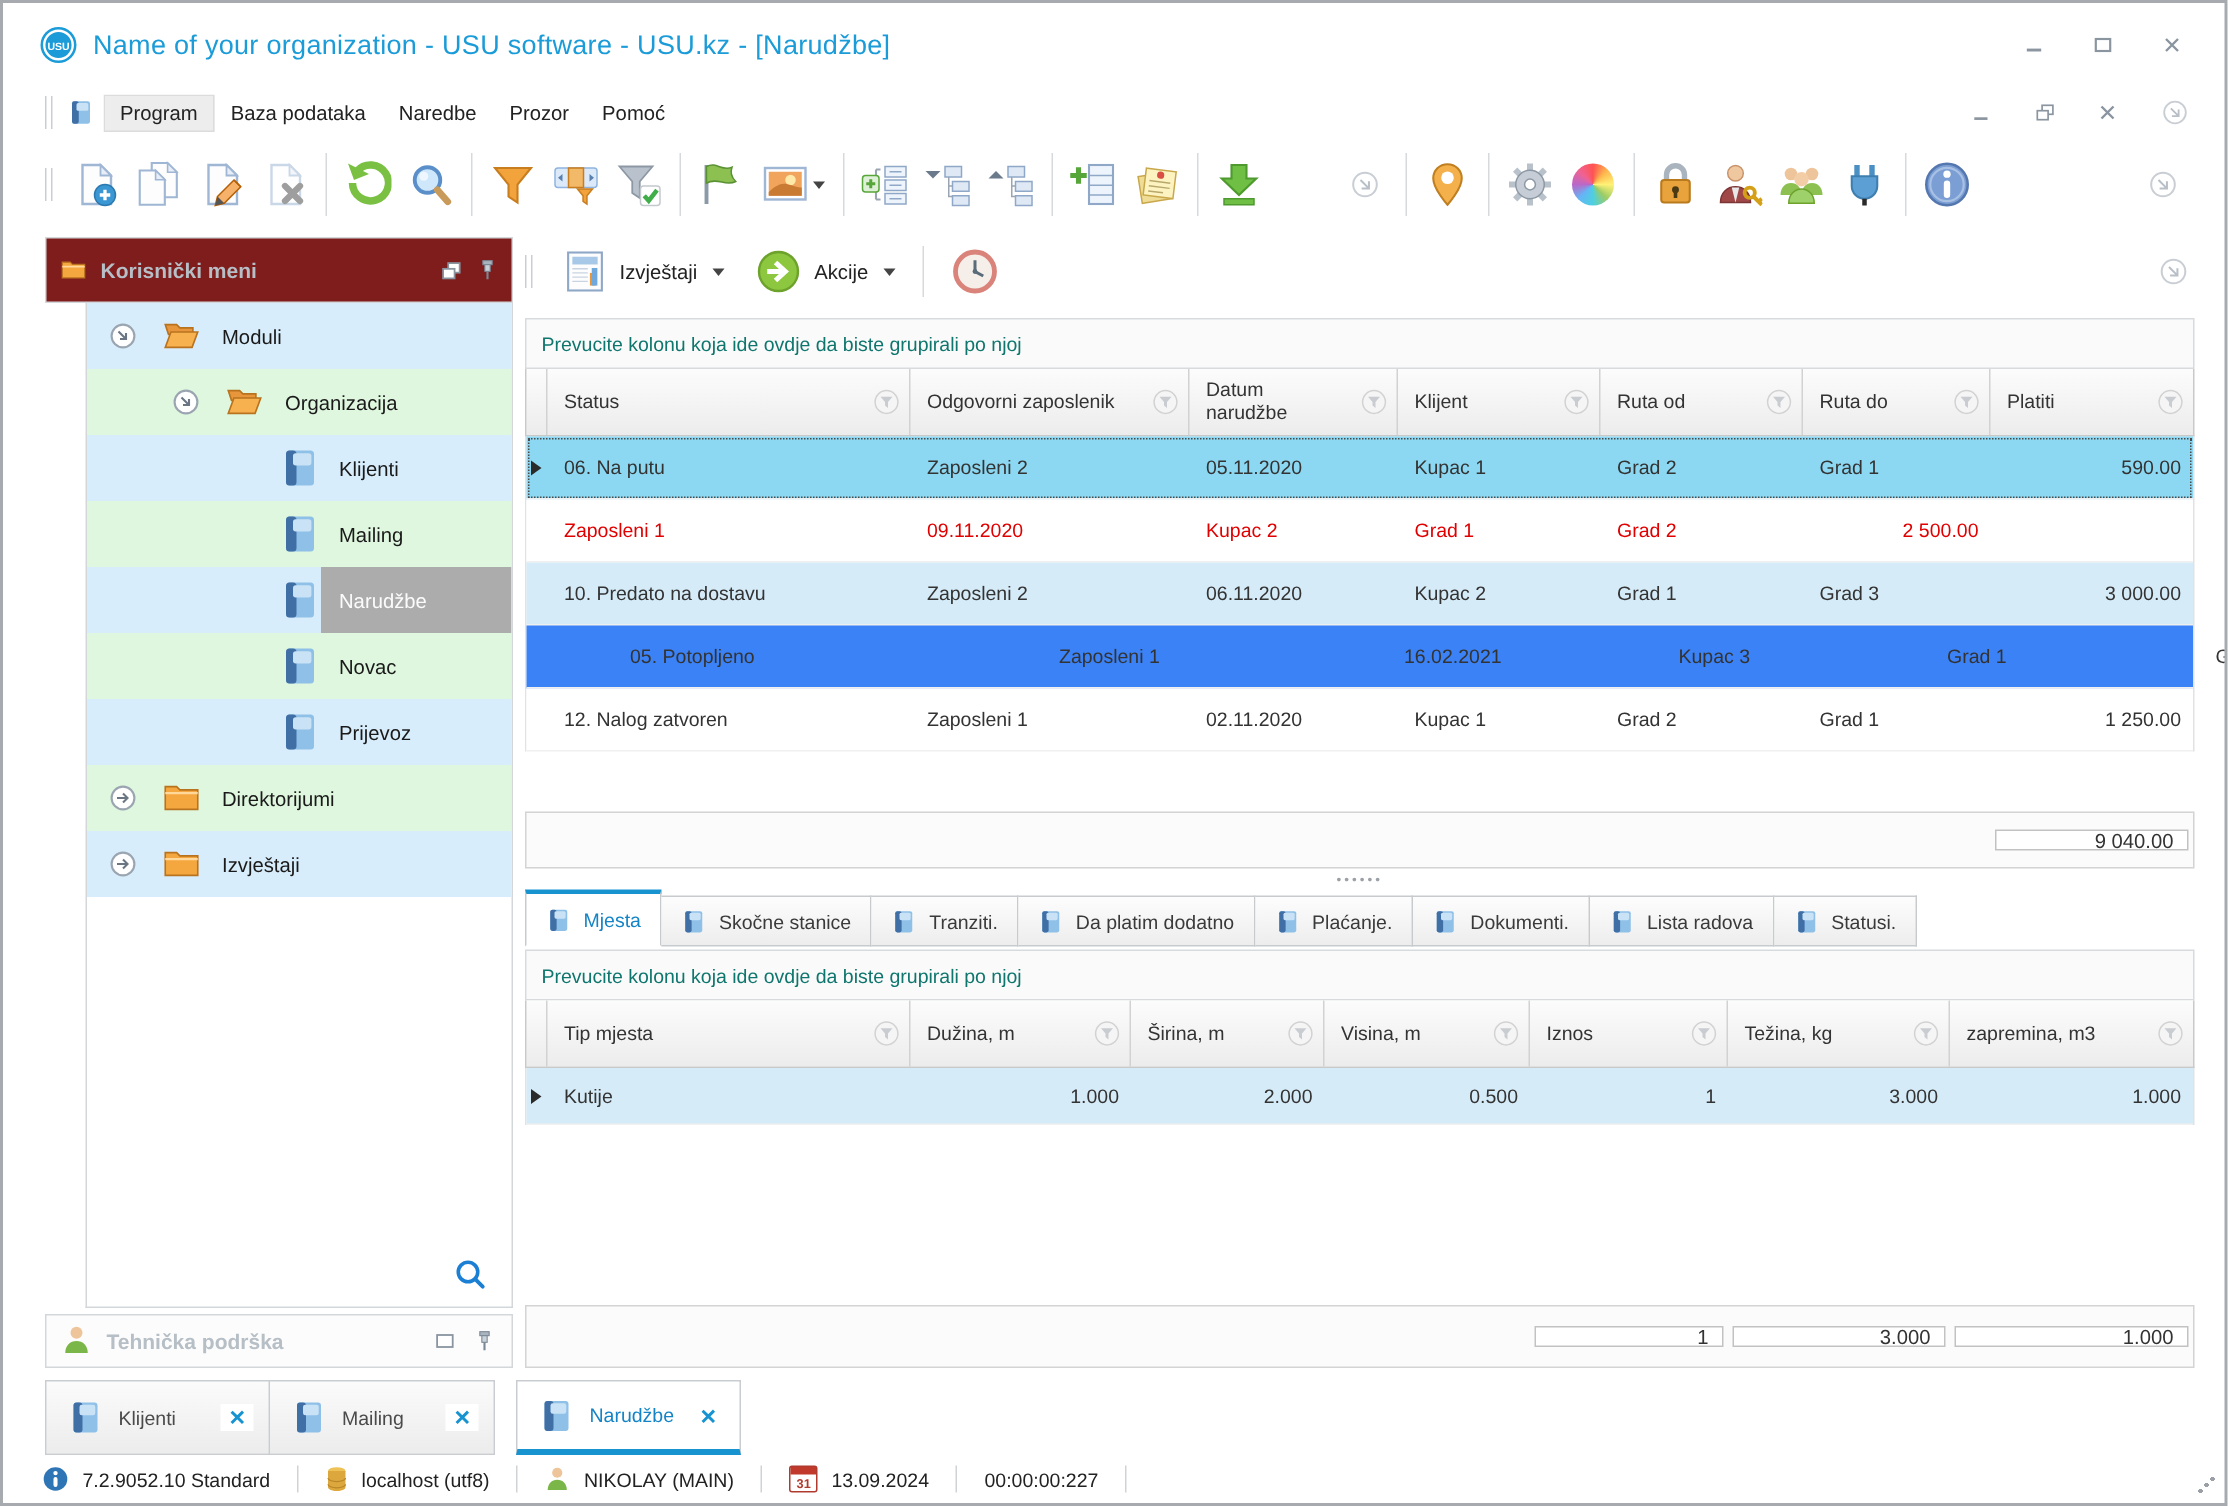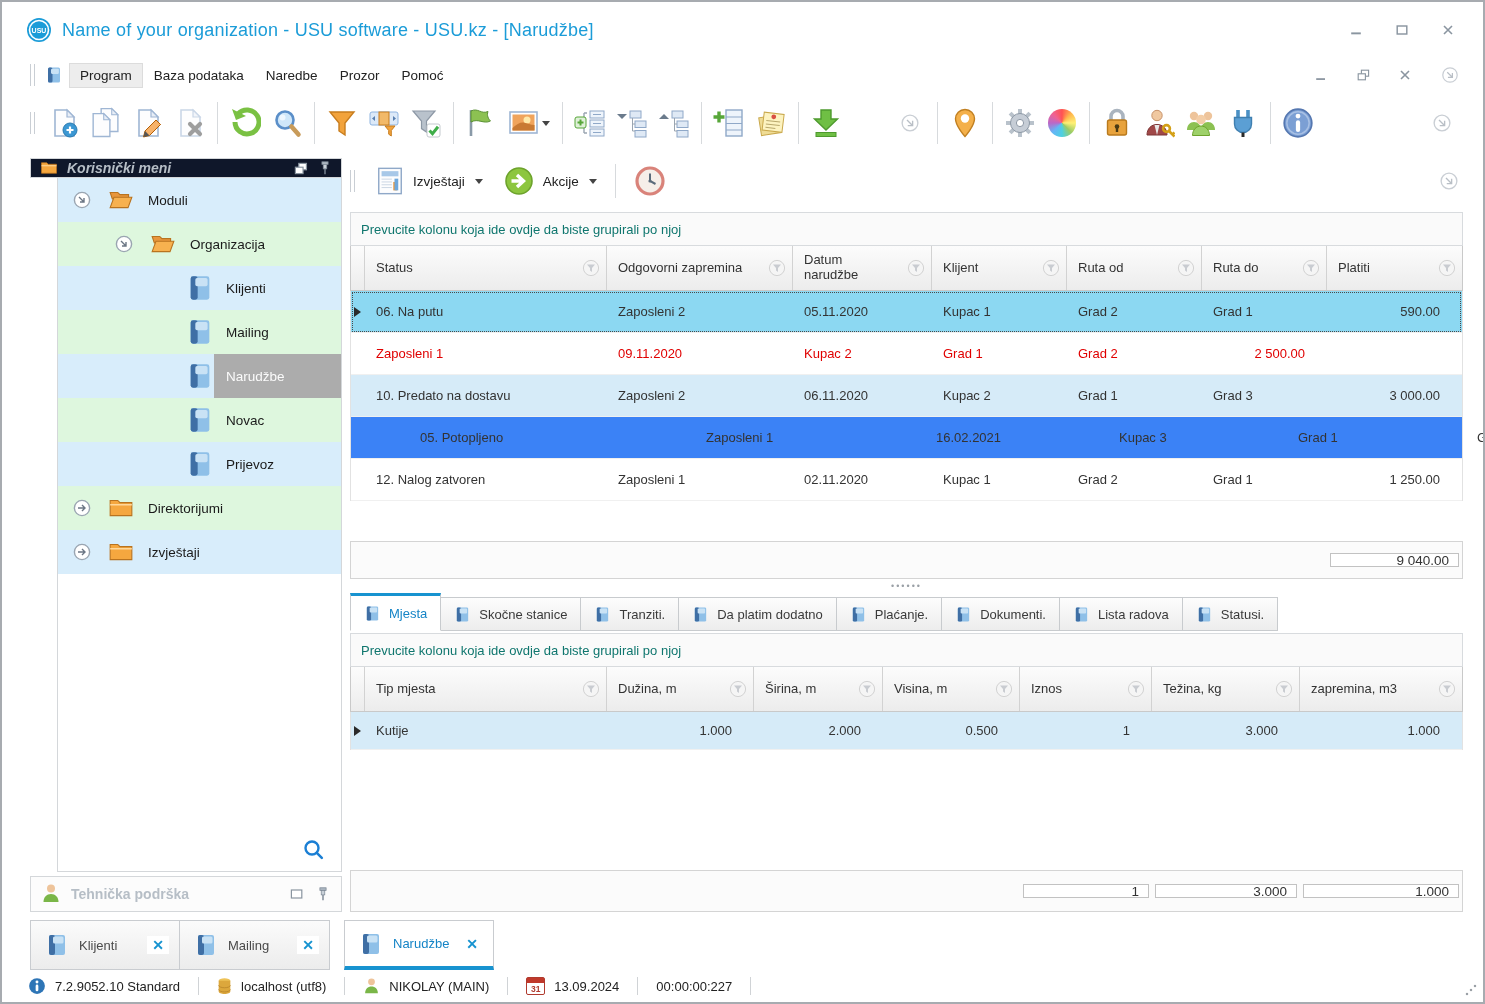--- a/index.html
+++ b/index.html
@@ -33,21 +33,21 @@
   .tbtn { width:42px; height:46px; display:flex; align-items:center; justify-content:center; border-radius:3px; }
   .tsep { width:1px; height:42px; background:#d7dadd; margin:0 6px; }
   .sp40 { width:42px; }
   .tright { margin-left:auto; display:flex; align-items:center; }
 
   
   .content { flex:1 1 auto; display:flex; padding:4px 20px 6px 28px; gap:8px; min-height:0; }
 
   
   .sidebar { width:312px; display:flex; flex-direction:column; flex:0 0 auto; }
-  .panel-head { height:20px; border:1px solid #d4d7da; background:#0f172a; display:flex; align-items:center; padding:0 8px; gap:8px;font-style:italic; }
+  .panel-head { height:44px; border:1px solid #d4d7da; background:#7f1d1d; display:flex; align-items:center; padding:0 8px; gap:8px; }
   .panel-title { color:#b6bec6; font-weight:bold; font-size:14px; flex:1; }
   .tree { flex:1 1 auto; border:1px solid #d4d7da; border-top:none; background:#fff; position:relative; overflow:hidden; display:flex; flex-direction:column;margin-left:27px; }
   .trow { height:44px; display:flex; align-items:center; }
   .trow.alt-b { background:#d8edfb; }
   .trow.alt-g { background:#def7de; }
   .t-ind { flex:0 0 auto; }
   .t-label { font-size:13.5px; color:#1a1a1a; padding-left:12px; }
   .t-label.sel { background:#acacac; color:#fbfbfb; flex:1; align-self:stretch; display:flex; align-items:center; }
   .tree-search { position:absolute; right:16px; bottom:10px; }
   .support-head { height:36px; margin-top:4px; border:1px solid #d4d7da; background:#fcfcfc; display:flex; align-items:center; padding:0 10px; gap:10px; flex:0 0 auto; }
@@ -65,21 +65,21 @@
   .g-places { display:grid; grid-template-columns:14px 242px 147px 129px 137px 132px 148px minmax(0,1fr); }
 
   .thead { border:1px solid #c9c9c9; border-top:none; background:linear-gradient(#fcfcfc,#ececec); flex:0 0 auto; }
   .hcell { min-height:44px; display:flex; align-items:center; justify-content:space-between; padding:2px 6px 2px 11px; border-right:1px solid #d2d2d2; font-size:13px; color:#333; line-height:1.15; }
   .hcell:last-child { border-right:none; }
   .hfirst { border-right:1px solid #d2d2d2; }
 
   .tbody { border-left:1px solid #e2e2e2; border-right:1px solid #e2e2e2; flex:0 0 auto; }
   .drow { height:42px; align-items:center; border-bottom:1px solid #f0f0f0; background:#fff; }
   .drow > div { display:flex; align-items:center; height:100%; padding-left:11px; font-size:13px; }
-  .drow > .num { justify-content:flex-end; padding-right:22px; padding-left:0; }
+  .drow > .num { justify-content:flex-end; padding-right:8px; padding-left:0; }
   .row-sel { background:#8cd8f2; outline:1px dotted #4a4a4a; outline-offset:-2px; }
   .row-red { color:#e00000; }
   .row-blu { background:#d6ebf8; }
   .row-grn { background:#3b82f6;gap:44px; }
   .ind-arrow { width:0; height:0; border-top:5px solid transparent; border-bottom:5px solid transparent; border-left:7px solid #2a2a2a; margin-left:3px; }
 
   .sum-strip { border:1px solid #d4d4d4; background:#fbfbfb; height:38px; align-items:center; flex:0 0 auto; }
   .sum-box { border:1px solid #c2c2c2; background:#fff; height:14px; margin:0 3px; display:flex; align-items:center; justify-content:flex-end; padding-right:9px; font-size:13.5px; }
 
   .splitter { height:14px; display:flex; align-items:center; justify-content:center; flex:0 0 auto; }
@@ -634,21 +634,21 @@
 
     <div class="thead g-orders">
       <div class="hfirst"></div>
       <div class="hcell">
           <span>Status</span>
           <svg width="18" height="18" viewBox="0 0 18 18">
             <use href="#sym-funnel-btn"></use>
           </svg>
         </div>
       <div class="hcell">
-          <span>Odgovorni zapremina</span>
+          <span>Odgovorni zaposlenik</span>
           <svg width="18" height="18" viewBox="0 0 18 18">
             <use href="#sym-funnel-btn"></use>
           </svg>
         </div>
       <div class="hcell">
           <span style="max-width:78px">Datum narudžbe</span>
           <svg width="18" height="18" viewBox="0 0 18 18">
             <use href="#sym-funnel-btn"></use>
           </svg>
         </div>

